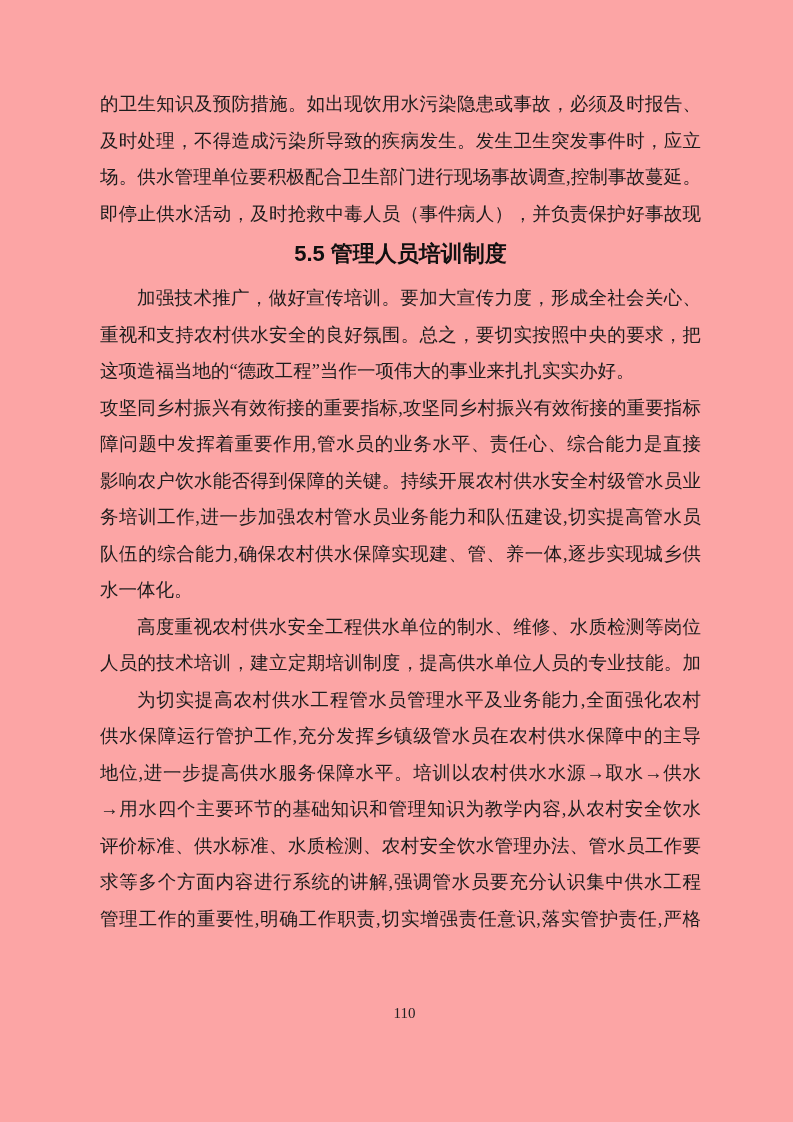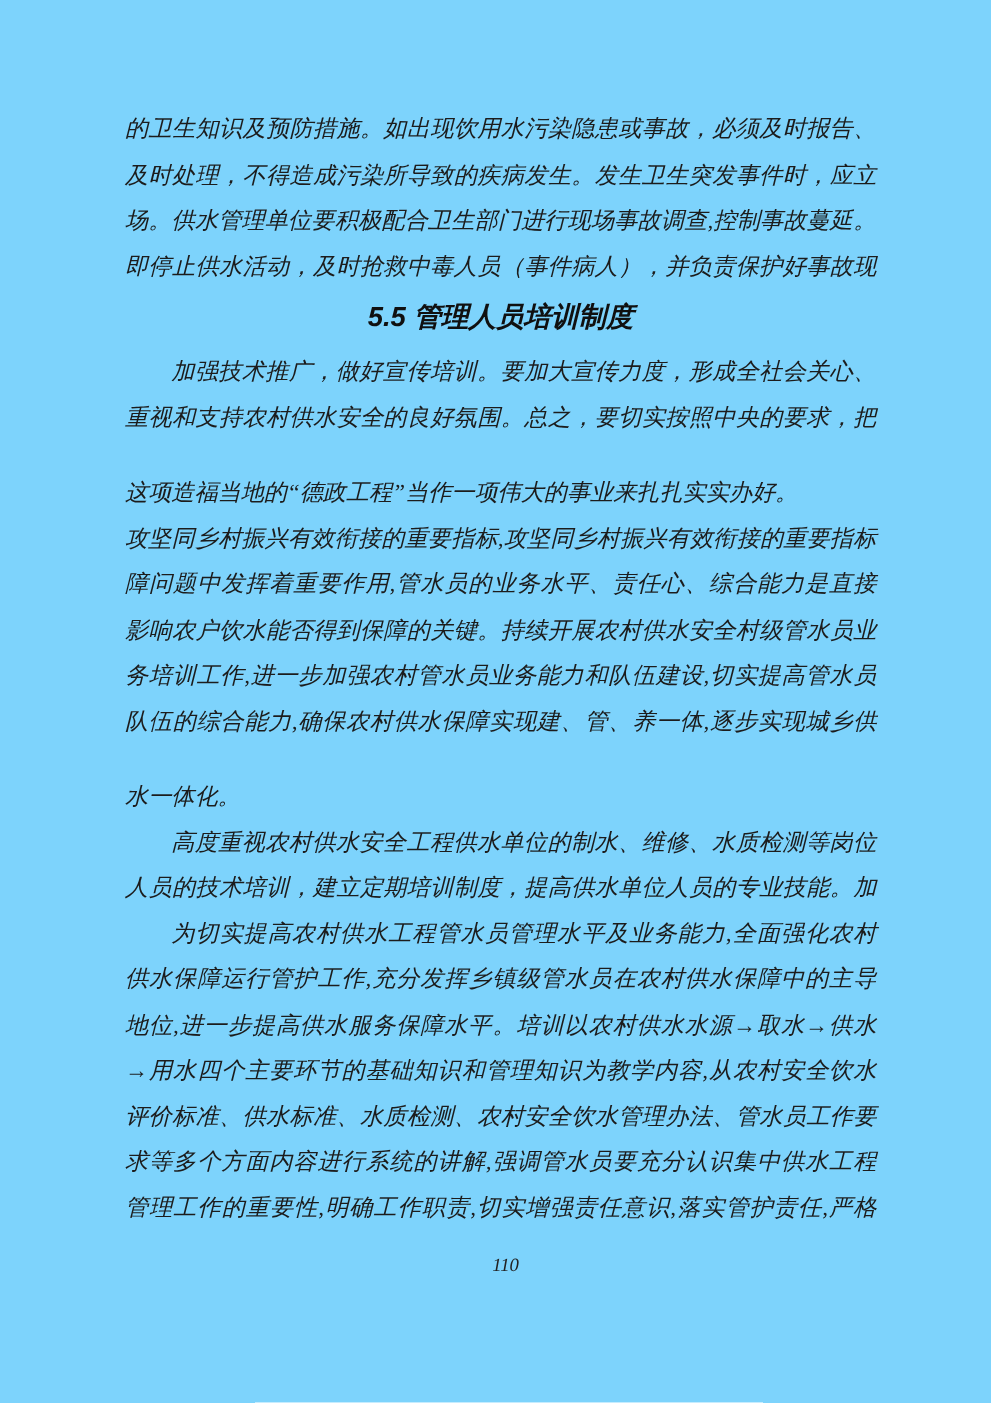--- a/index.html
+++ b/index.html
@@ -4,23 +4,22 @@
 <style>
   html, body {
     margin: 0;
     padding: 0;
     background: #ffffff;
   }
   .page {
     position: relative;
     width: 793px;
     height: 1122px;
-    background: #7dd3fc;
+    background: #fca5a5;
     overflow: hidden;
-    font-style: italic;
   }
   .content {
     position: absolute;
     left: 100px;
     top: 86px;
     width: 601px;
   }
   .para {
     margin: 0;
     padding: 0;
@@ -30,21 +29,20 @@
     font-size: 18.5px;
     line-height: 36.5px;
     color: #1c1c1c;
     text-align: justify;
     text-align-last: justify;
     white-space: nowrap;
     overflow: visible;
   }
   .line.pl {
     text-align-last: left;
-    margin-top: 24px;
   }
   .line.ind {
     text-indent: 2em;
   }
   .heading {
     font-family: "Liberation Sans", "DejaVu Sans", sans-serif;
     font-weight: 700;
     font-size: 22px;
     line-height: 44px;
     margin: 0 0 4px 0;

